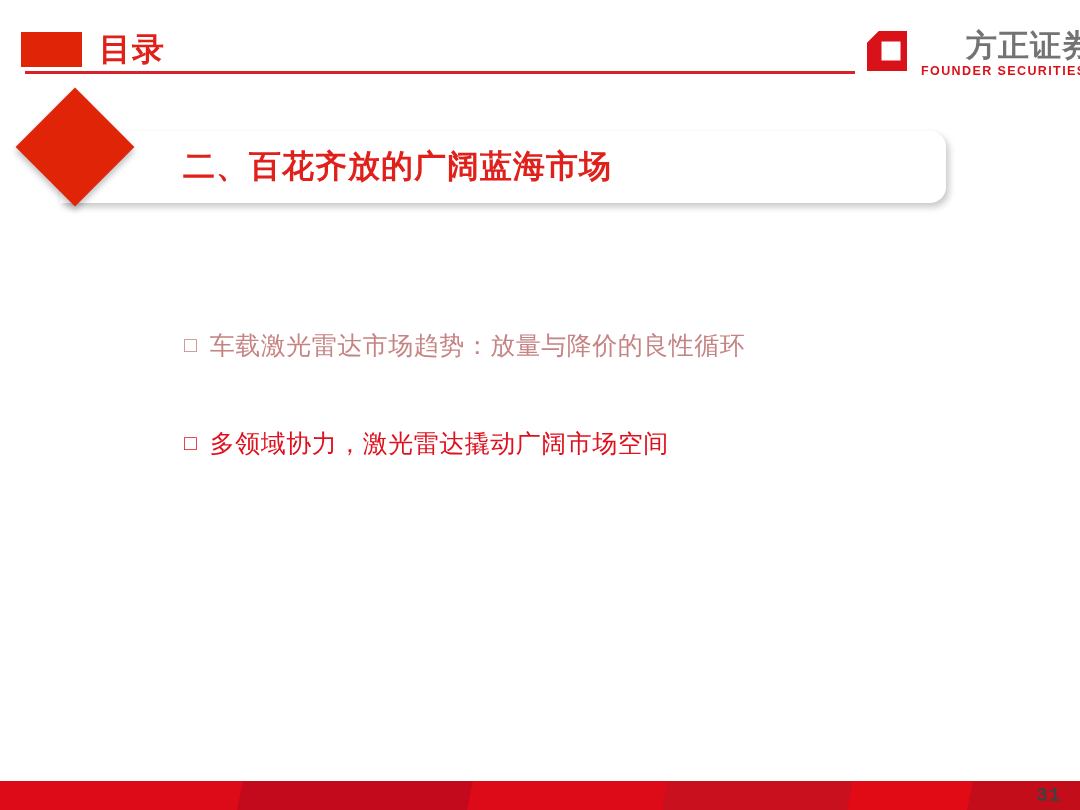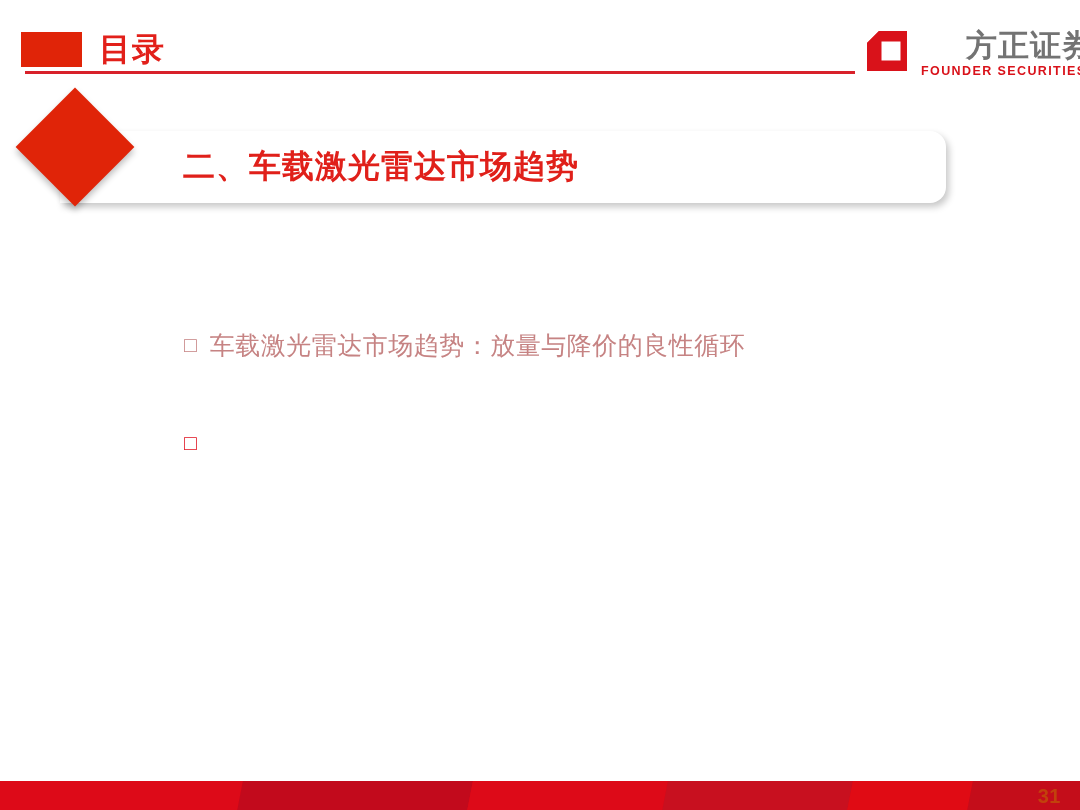--- a/index.html
+++ b/index.html
@@ -179,23 +179,24 @@
     top: -4px;
     height: 38px;
     transform: skewX(-11deg);
   }
   .footer-page {
     position: absolute;
     right: 19px;
     top: 782px;
     font-size: 20px;
     font-weight: bold;
-    color: #c2410c;
+    color: #404040;
     line-height: 28px;
     letter-spacing: 0.5px;
+    font-family: Liberation Mono, monospace;
   }
 </style>
 </head>
 <body>
 
 <div class="slide">
 
   <div class="header-block"></div>
   <div class="header-title">目录</div>
   <div class="header-rule"></div>
@@ -208,30 +209,31 @@
         <path d="M13 1 L1 13 L1 41 L13 29 Z" fill="#d9121a"></path>
       </svg>
     </div>
     <div class="logo-cn">方正证券</div>
     <div class="logo-en">FOUNDER SECURITIES</div>
   </div>
 
   <div class="banner">
     <div class="banner-card"></div>
     <div class="banner-diamond"></div>
-    <div class="banner-title">二、车载激光雷达市场趋势</div>
+    <div class="banner-title">二、百花齐放的广阔蓝海市场</div>
   </div>
 
   <div class="agenda">
     <div class="agenda-item inactive">
       <span class="agenda-marker">□</span>
       <span class="agenda-label">车载激光雷达市场趋势：放量与降价的良性循环</span>
     </div>
     <div class="agenda-item active">
       <span class="agenda-marker">□</span>
+      <span class="agenda-label">多领域协力，激光雷达撬动广阔市场空间</span>
     </div>
   </div>
 
   <div class="footer" id="footer-bar">
       <div class="footer-seg" style="left: -20px; width: 260px; background: rgb(221, 10, 24);"></div>
       <div class="footer-seg" style="left: 240px; width: 230px; background: rgb(194, 10, 28);"></div>
       <div class="footer-seg" style="left: 470px; width: 195px; background: rgb(221, 10, 24);"></div>
       <div class="footer-seg" style="left: 665px; width: 185px; background: rgb(200, 16, 31);"></div>
       <div class="footer-seg" style="left: 850px; width: 120px; background: rgb(224, 11, 20);"></div>
       <div class="footer-seg" style="left: 970px; width: 140px; background: rgb(196, 13, 26);"></div>

